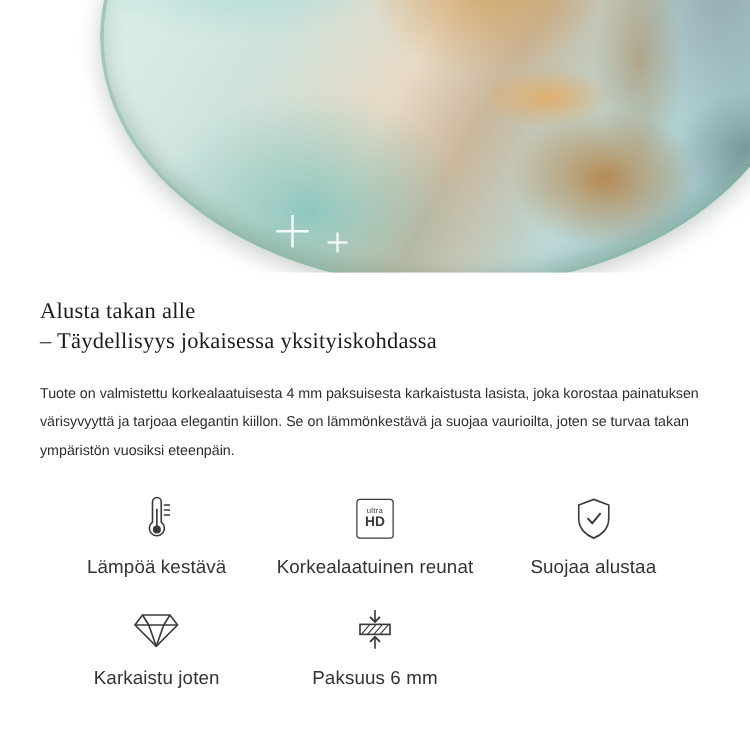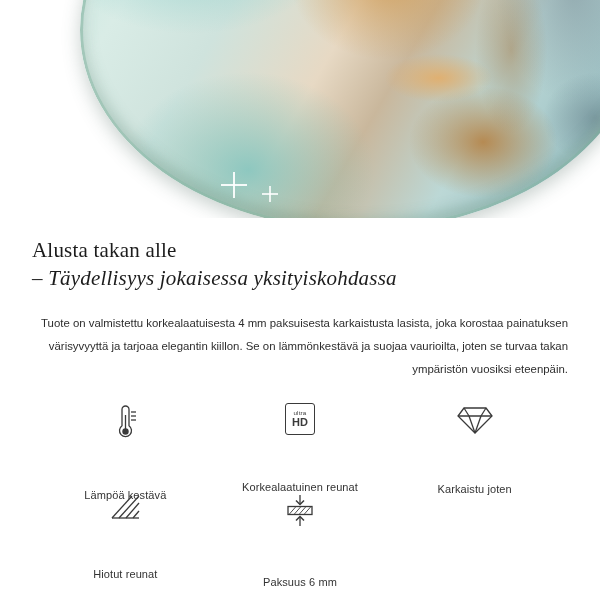--- a/index.html
+++ b/index.html
@@ -89,63 +89,62 @@
   }
   .hero-sparkle2::before { left: 7px; top: 0; width: 1.5px; height: 16px; }
   .hero-sparkle2::after { left: 0; top: 7px; width: 16px; height: 1.5px; }
 
   
   .content {
     padding: 18px 32px 0 32px;
   }
   .headline {
     font-family: "Liberation Serif", serif;
-    font-size: 21px;
+    font-size: 18px;
     line-height: 1.34;
     color: #1c1c1c;
     font-weight: 400;
     margin: 0;
     letter-spacing: 0.2px;
   }
-  .headline .line2 { display: block; font-style: italic; }
+  .headline .line2 { display: block; }
 
   .body-copy {
     margin: 20px 0 0 0;
     font-size: 11.4px;
     line-height: 2.0;
     color: #2d2d2d;
     max-width: 540px;
-    text-align: right;
+    text-align: left;
   }
 
   
   .features {
     margin-top: 22px;
     display: grid;
     grid-template-columns: repeat(3, 1fr);
     grid-row-gap: 6px;
     padding: 0 6px;
   }
   .feature {
     display: flex;
     flex-direction: column;
     align-items: center;
     justify-content: flex-start;
     height: 83px;
-    gap: 36px;
   }
   .feature-icon {
     height: 40px;
     display: flex;
     align-items: center;
     justify-content: center;
   }
   .feature-label {
     margin-top: 10px;
-    font-size: 11px;
+    font-size: 15px;
     color: #333333;
     text-align: center;
     letter-spacing: 0.1px;
   }
   .ultrahd-box {
     width: 28px;
     height: 30px;
     border: 1.4px solid #3a3a3a;
     border-radius: 3px;
     display: flex;
@@ -203,47 +202,44 @@
     <div class="feature">
       <div class="feature-icon">
         <div class="ultrahd-box">
           <span class="u-top">ultra</span>
           <span class="u-bot">HD</span>
         </div>
       </div>
       <div class="feature-label">Korkealaatuinen reunat</div>
     </div>
 
+    <div class="feature">
+      <div class="feature-icon">
+        <svg width="32" height="38" viewBox="0 0 32 38" fill="none" stroke="#3a3a3a" stroke-width="1.3">
+          <path d="M16 3.5 L28 8 v11c0 8-6 13.2-12 15.5C10 32.2 4 27 4 19V8z"></path>
+          <polyline points="11,18.5 14.8,22.5 21.5,14.5" stroke-width="1.6"></polyline>
+        </svg>
+      </div>
+      <div class="feature-label">Suojaa alustaa</div>
+    </div>
 
     <div class="feature">
       <div class="feature-icon">
         <svg width="38" height="34" viewBox="0 0 38 34" fill="none" stroke="#3a3a3a" stroke-width="1.3">
           <path d="M8 5 h22 l6 8 -17 17 -17 -17z"></path>
           <line x1="2" y1="13" x2="36" y2="13"></line>
           <line x1="8" y1="5" x2="13" y2="13"></line>
           <line x1="30" y1="5" x2="25" y2="13"></line>
           <line x1="13" y1="13" x2="19" y2="30"></line>
           <line x1="25" y1="13" x2="19" y2="30"></line>
         </svg>
       </div>
       <div class="feature-label">Karkaistu joten</div>
     </div>
 
-    <div class="feature">
-      <div class="feature-icon">
-        <svg width="34" height="30" viewBox="0 0 34 30" fill="none" stroke="#3a3a3a" stroke-width="1.3">
-          <path d="M4 26 L24 4"></path>
-          <path d="M11 26 L31 4"></path>
-          <path d="M18 26 L31 11"></path>
-          <path d="M25 26 L31 19"></path>
-          <path d="M4 26 H31"></path>
-        </svg>
-      </div>
-      <div class="feature-label">Hiotut reunat</div>
-    </div>
 
     <div class="feature">
       <div class="feature-icon">
         <svg width="34" height="38" viewBox="0 0 34 38" fill="none" stroke="#3a3a3a" stroke-width="1.3">
           <line x1="17" y1="3" x2="17" y2="12"></line>
           <polyline points="13,8.5 17,12.5 21,8.5" stroke-width="1.5"></polyline>
           <rect x="5" y="14.5" width="24" height="8"></rect>
           <line x1="6" y1="22.5" x2="13" y2="14.5" stroke-width="0.9"></line>
           <line x1="11" y1="22.5" x2="18" y2="14.5" stroke-width="0.9"></line>
           <line x1="16" y1="22.5" x2="23" y2="14.5" stroke-width="0.9"></line>

